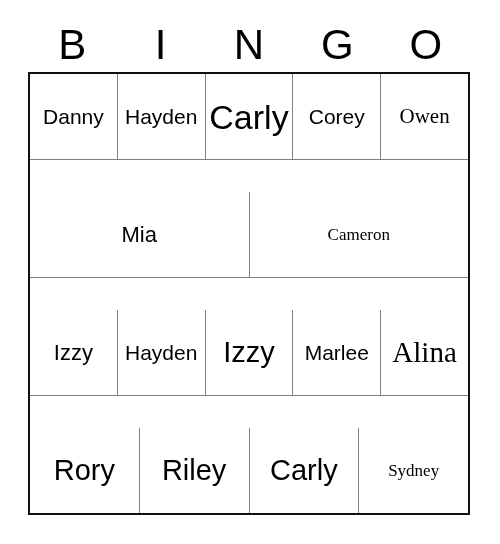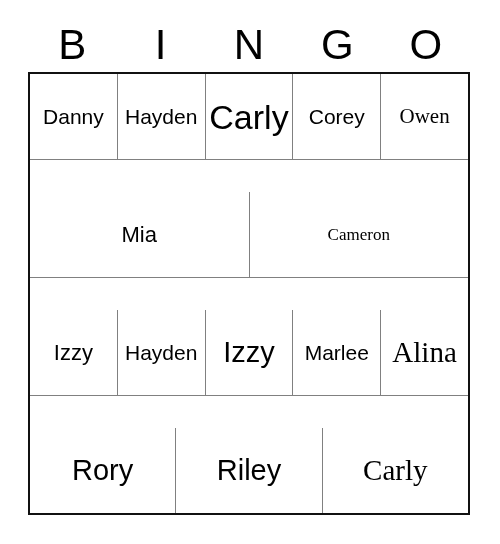--- a/index.html
+++ b/index.html
@@ -159,16 +159,19 @@
     <div class="grid-row">
       <div class="cell">
           <span class="label sz-lg">Rory</span>
         </div>
       <div class="cell">
           <span class="label sz-lg">Riley</span>
         </div>
       <div class="cell">
           <span class="label sz-lg">Carly</span>
         </div>
+      <div class="cell">
+          <span class="label sz-xs">Sydney</span>
+        </div>
     </div>
 
   </div>
 </div>
 
 </body></html>

